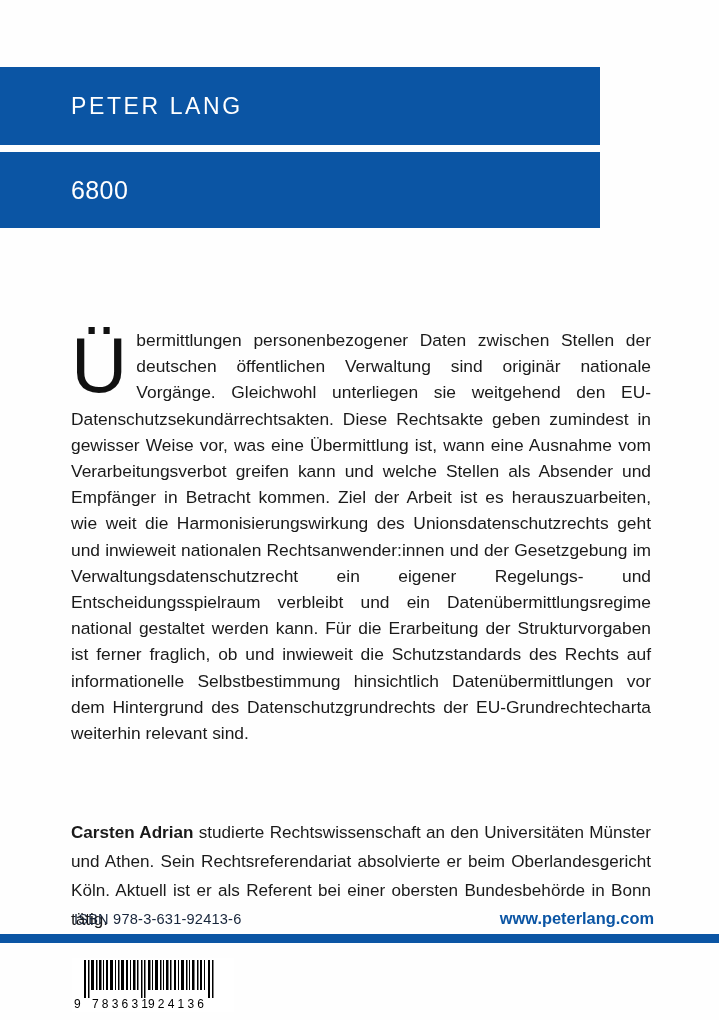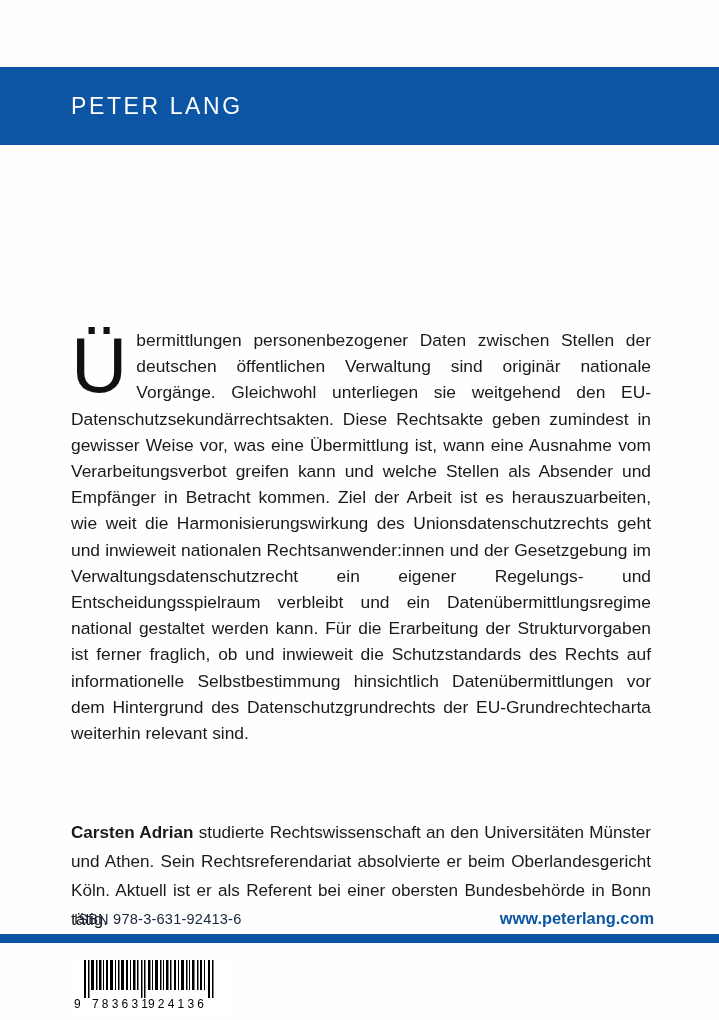--- a/index.html
+++ b/index.html
@@ -19,21 +19,21 @@
   .cover {
     position: absolute;
     inset: 0;
     background: #fefefe;
   }
 
   
   .band {
     position: absolute;
     left: 0;
-    width: 719px;
+    width: 600px;
     background: #0b55a4;
     box-sizing: border-box;
     display: flex;
     align-items: center;
   }
   .band-publisher {
     top: 67px;
     height: 78px;
   }
   .band-series {
@@ -130,20 +130,23 @@
 </style>
 </head>
 <body>
 
 <div class="cover">
 
   <div class="band band-publisher">
     <span class="band-text">PETER LANG</span>
   </div>
 
+  <div class="band band-series">
+    <span class="band-text series">6800</span>
+  </div>
 
   <div class="blurb">
     <span class="dropcap">Ü</span><span>bermittlungen personenbezogener Daten zwischen Stellen der deutschen öffentlichen Verwaltung sind originär nationale Vorgänge. Gleichwohl unterliegen sie weitgehend den EU-Datenschutzsekundärrechtsakten. Diese Rechtsakte geben zumindest in gewisser Weise vor, was eine Übermittlung ist, wann eine Ausnahme vom Verarbeitungsverbot greifen kann und welche Stellen als Absender und Empfänger in Betracht kommen. Ziel der Arbeit ist es herauszuarbeiten, wie weit die Harmonisierungswirkung des Unionsdatenschutzrechts geht und inwieweit nationalen Rechtsanwender:innen und der Gesetzgebung im Verwaltungsdatenschutzrecht ein eigener Regelungs- und Entscheidungsspielraum verbleibt und ein Datenübermittlungsregime national gestaltet werden kann. Für die Erarbeitung der Strukturvorgaben ist ferner fraglich, ob und inwieweit die Schutzstandards des Rechts auf informationelle Selbstbestimmung hinsichtlich Datenübermittlungen vor dem Hintergrund des Datenschutzgrundrechts der EU-Grundrechtecharta weiterhin relevant sind.</span>
   </div>
 
   <div class="bio">
     <span class="bio-name">Carsten Adrian</span><span> studierte Rechtswissenschaft an den Universitäten Münster und Athen. Sein Rechtsreferendariat absolvierte er beim Oberlandesgericht Köln. Aktuell ist er als Referent bei einer obersten Bundesbehörde in Bonn tätig.</span>
   </div>
 
   <div class="meta-row">

